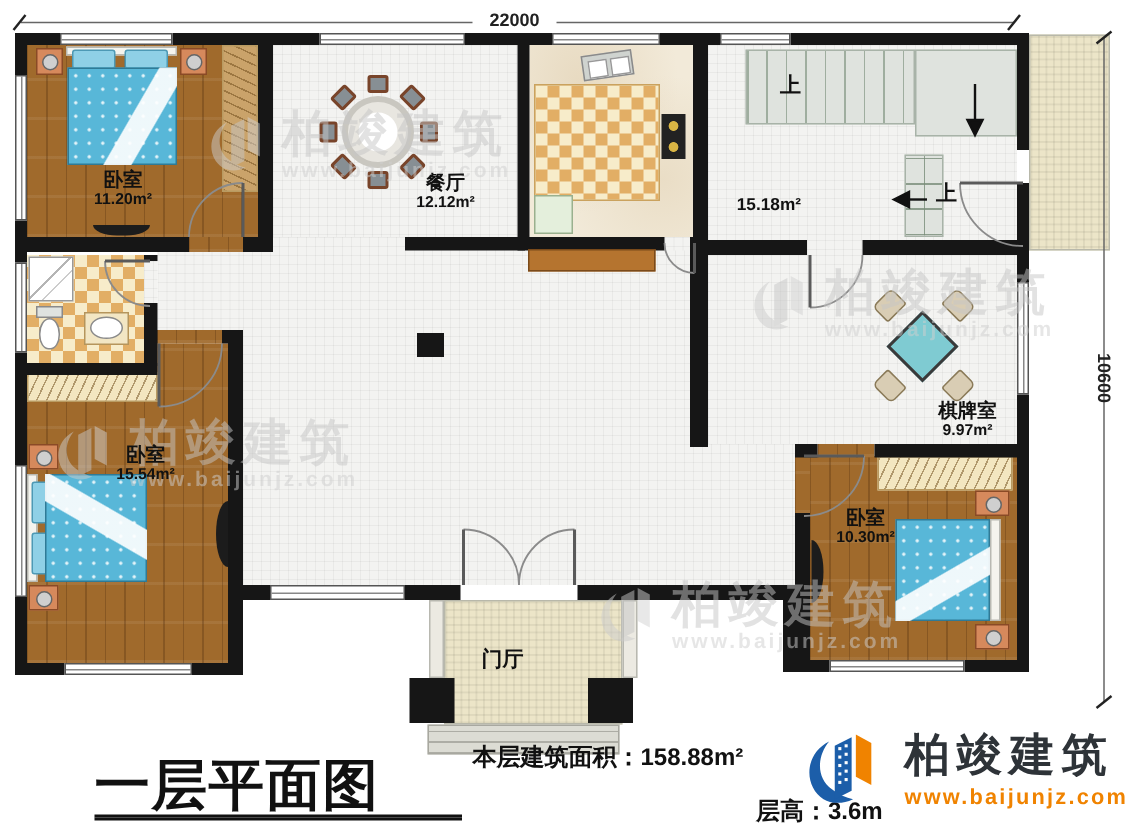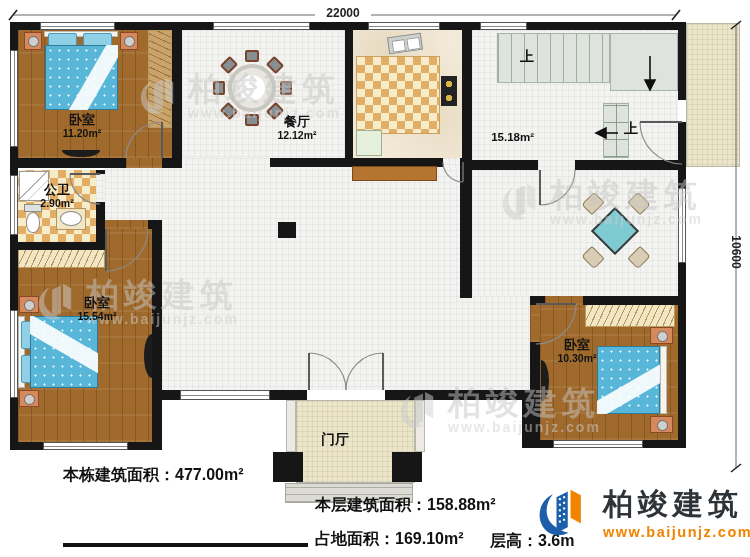--- a/index.html
+++ b/index.html
@@ -284,46 +284,45 @@
       <div>卧室</div>
       <div class="area">11.20m²</div>
     </div>
   <div class="rlabel" style="left:262px;top:115px;width:70px;">
       <div>餐厅</div>
       <div class="area">12.12m²</div>
     </div>
   <div class="rlabel" style="left:474px;top:99px;width:60px;text-align:right;font-size:11.5px;margin-top:32px;">
       <div>15.18m²</div>
     </div>
-  <div class="rlabel" style="left:22px;top:183px;width:70px;">
-      <div>公卫</div>
-      <div class="area">2.90m²</div>
-    </div>
   <div class="rlabel" style="left:62px;top:296px;width:70px;">
       <div>卧室</div>
       <div class="area">15.54m²</div>
     </div>
+  <div class="rlabel" style="left:610px;top:267px;width:70px;">
+      <div>棋牌室</div>
+      <div class="area">9.97m²</div>
+    </div>
   <div class="rlabel" style="left:542px;top:338px;width:70px;">
       <div>卧室</div>
       <div class="area">10.30m²</div>
     </div>
   <div class="rlabel" style="left:300px;top:432px;width:70px;font-size:14px;">
       <div>门厅</div>
     </div>
   <div class="uplbl" style="left:520px;top:48px;">上</div>
   <div class="uplbl" style="left:624px;top:120px;">上</div>
 
   <div class="dimlbl" style="left:315px;top:6px;width:56px;">22000</div>
   <div class="dimlbl" style="left:706px;top:245px;width:60px;background:transparent;transform:rotate(90deg);">10600</div>
 
-  <div class="tb tb-stat" style="left:63px;top:465px;">本栋建筑面积：477.00m²</div>
+  <div class="tb tb-title" style="left:63px;top:499px;">一层平面图</div>
   <div class="tb-rule" style="left:63px;top:543px;width:245px;"></div>
   <div class="tb tb-stat" style="left:315px;top:495px;">本层建筑面积：158.88m²</div>
-  <div class="tb tb-stat" style="left:315px;top:529px;">占地面积：169.10m²</div>
-  <div class="tb tb-stat" style="left:490px;top:531px;">层高：3.6m</div>
+  <div class="tb tb-stat" style="left:504px;top:531px;">层高：3.6m</div>
 
   <div class="abs" style="left:533px;top:484px;display:flex;align-items:center;gap:8px;">
     <svg width="62" height="60" viewBox="0 0 60 64">
       <path d="M14 52 C0 43 0 20 18 11 C9 22 9 37 20 45 C25 49 30 51 35 52 C27 56 19 55 14 52 Z" fill="#1c5ea9"></path>
       <path d="M22 14 L34 8 L34 46 L22 52 Z" fill="#1c5ea9"></path>
       <g fill="#ffffff">
           <rect x="24.5" y="15" width="2.2" height="2.2"></rect>
           <rect x="29" y="13" width="2.2" height="2.2"></rect>
           <rect x="24.5" y="21" width="2.2" height="2.2"></rect>
           <rect x="29" y="19" width="2.2" height="2.2"></rect>

